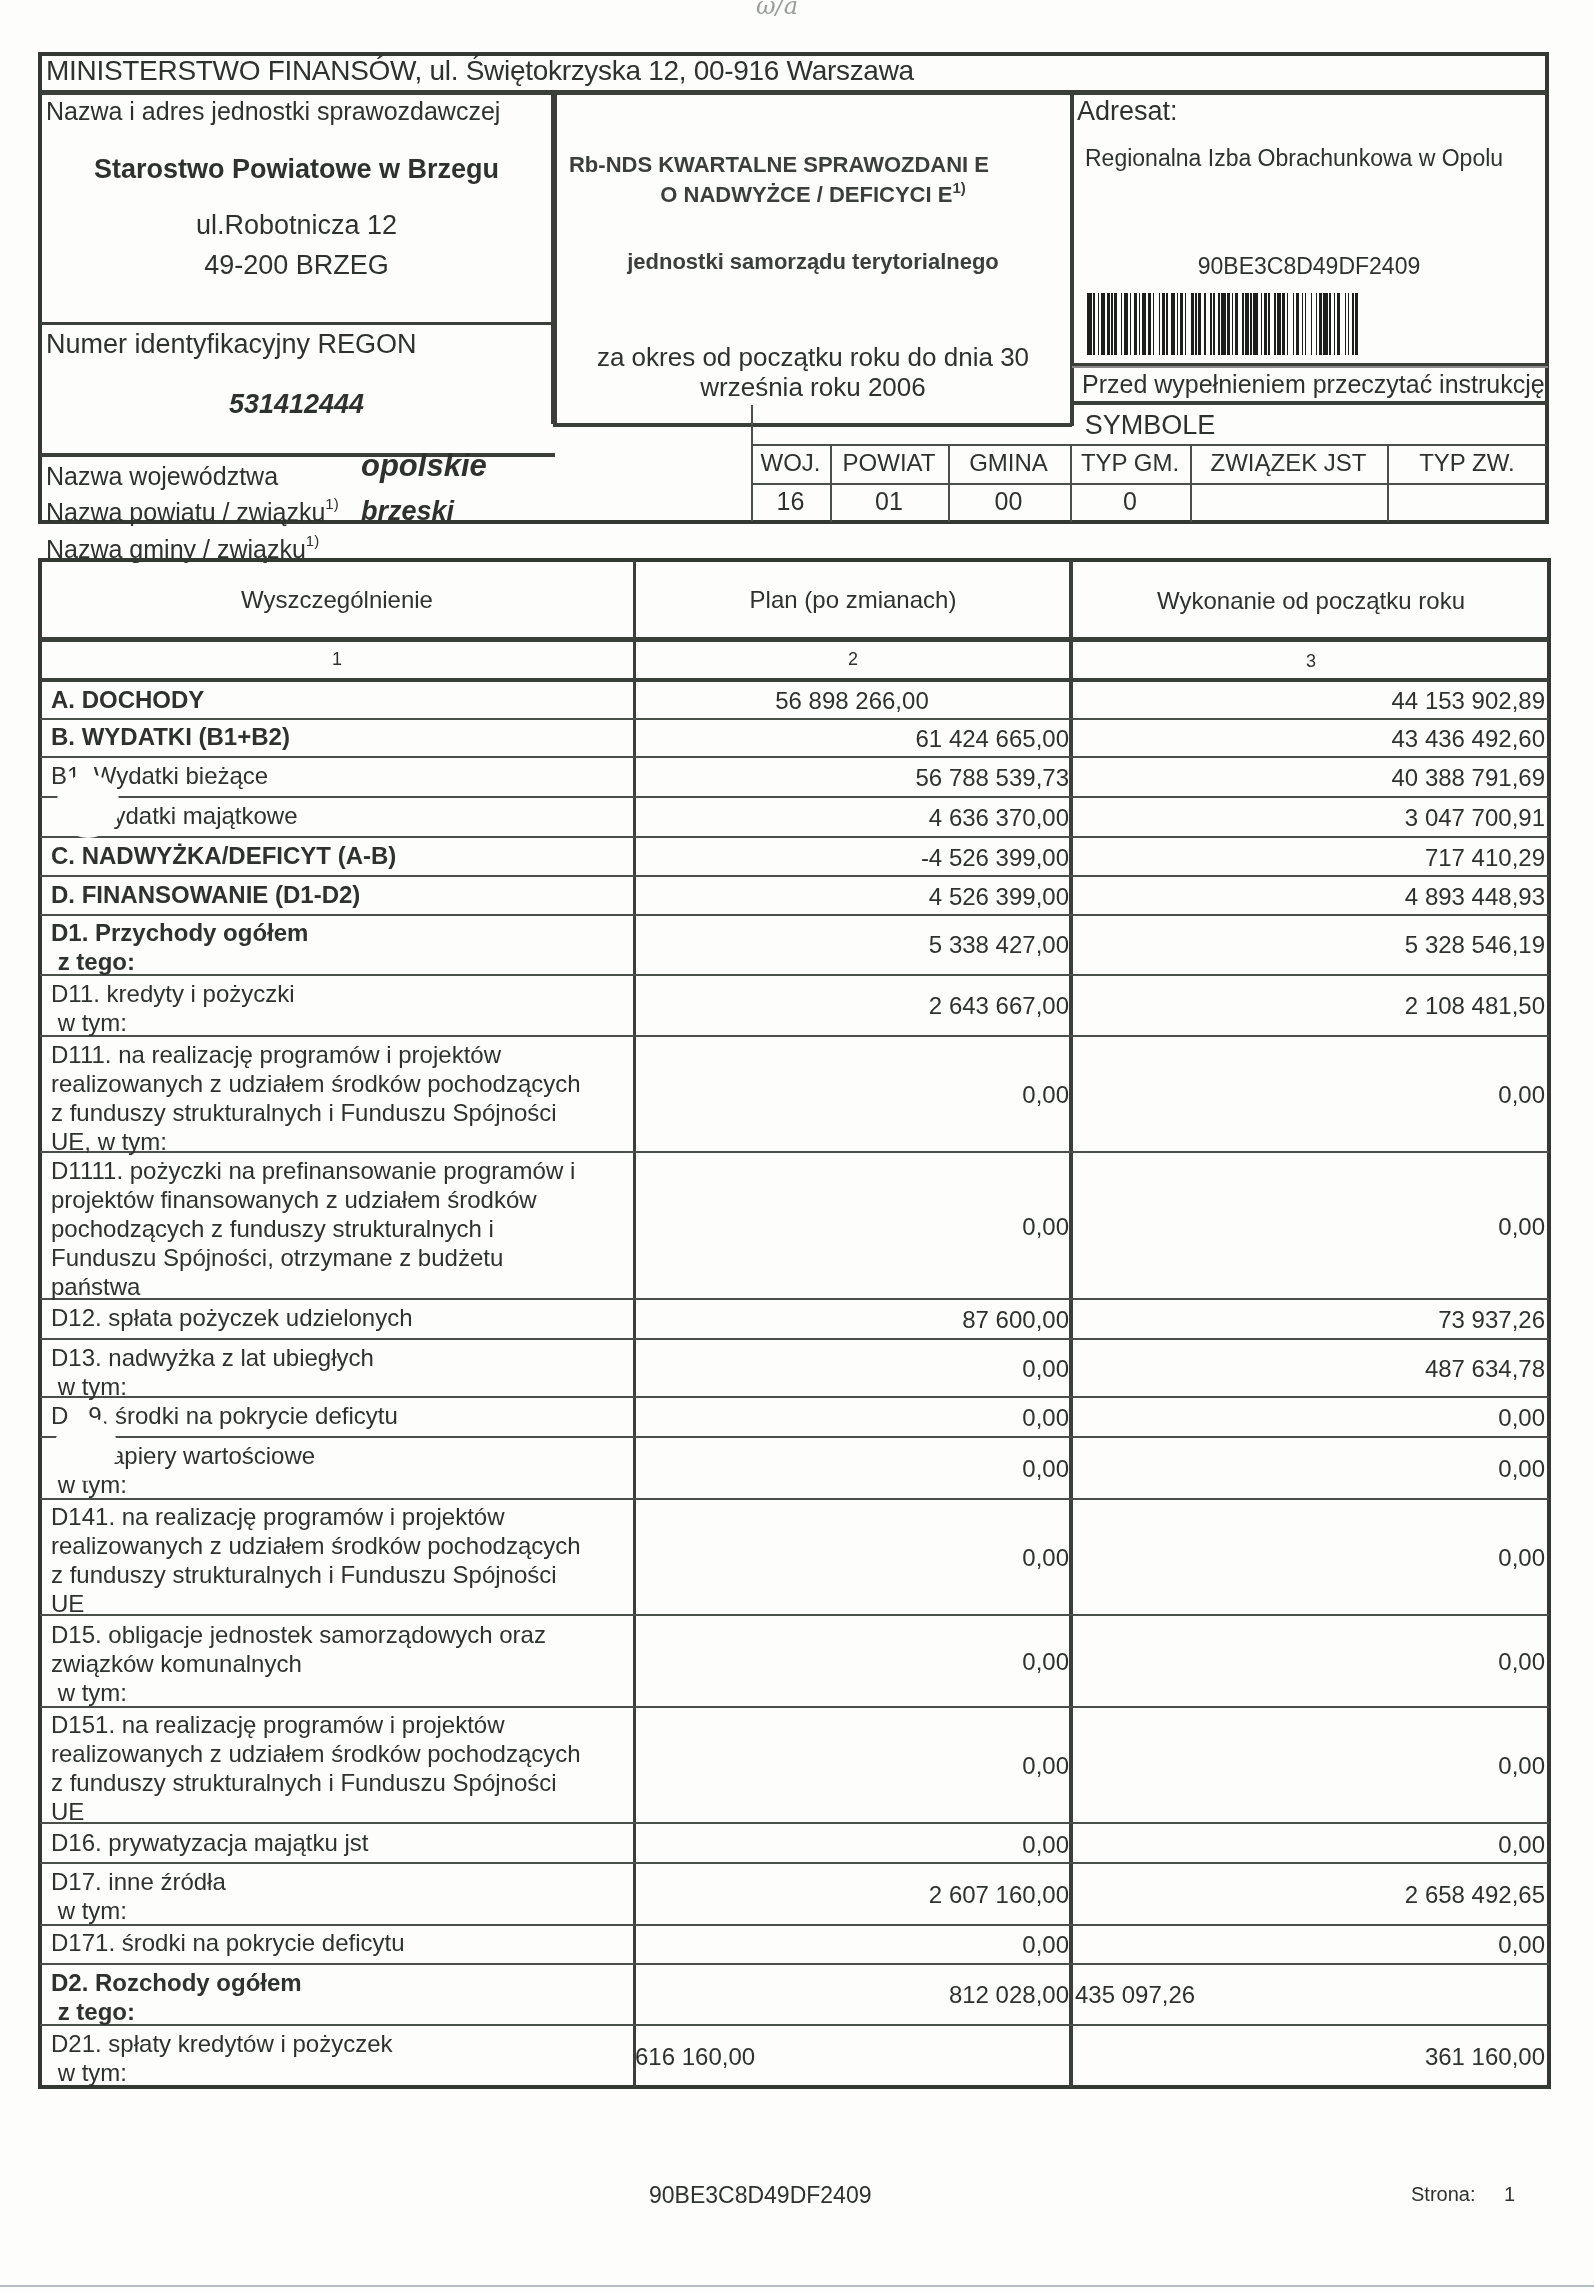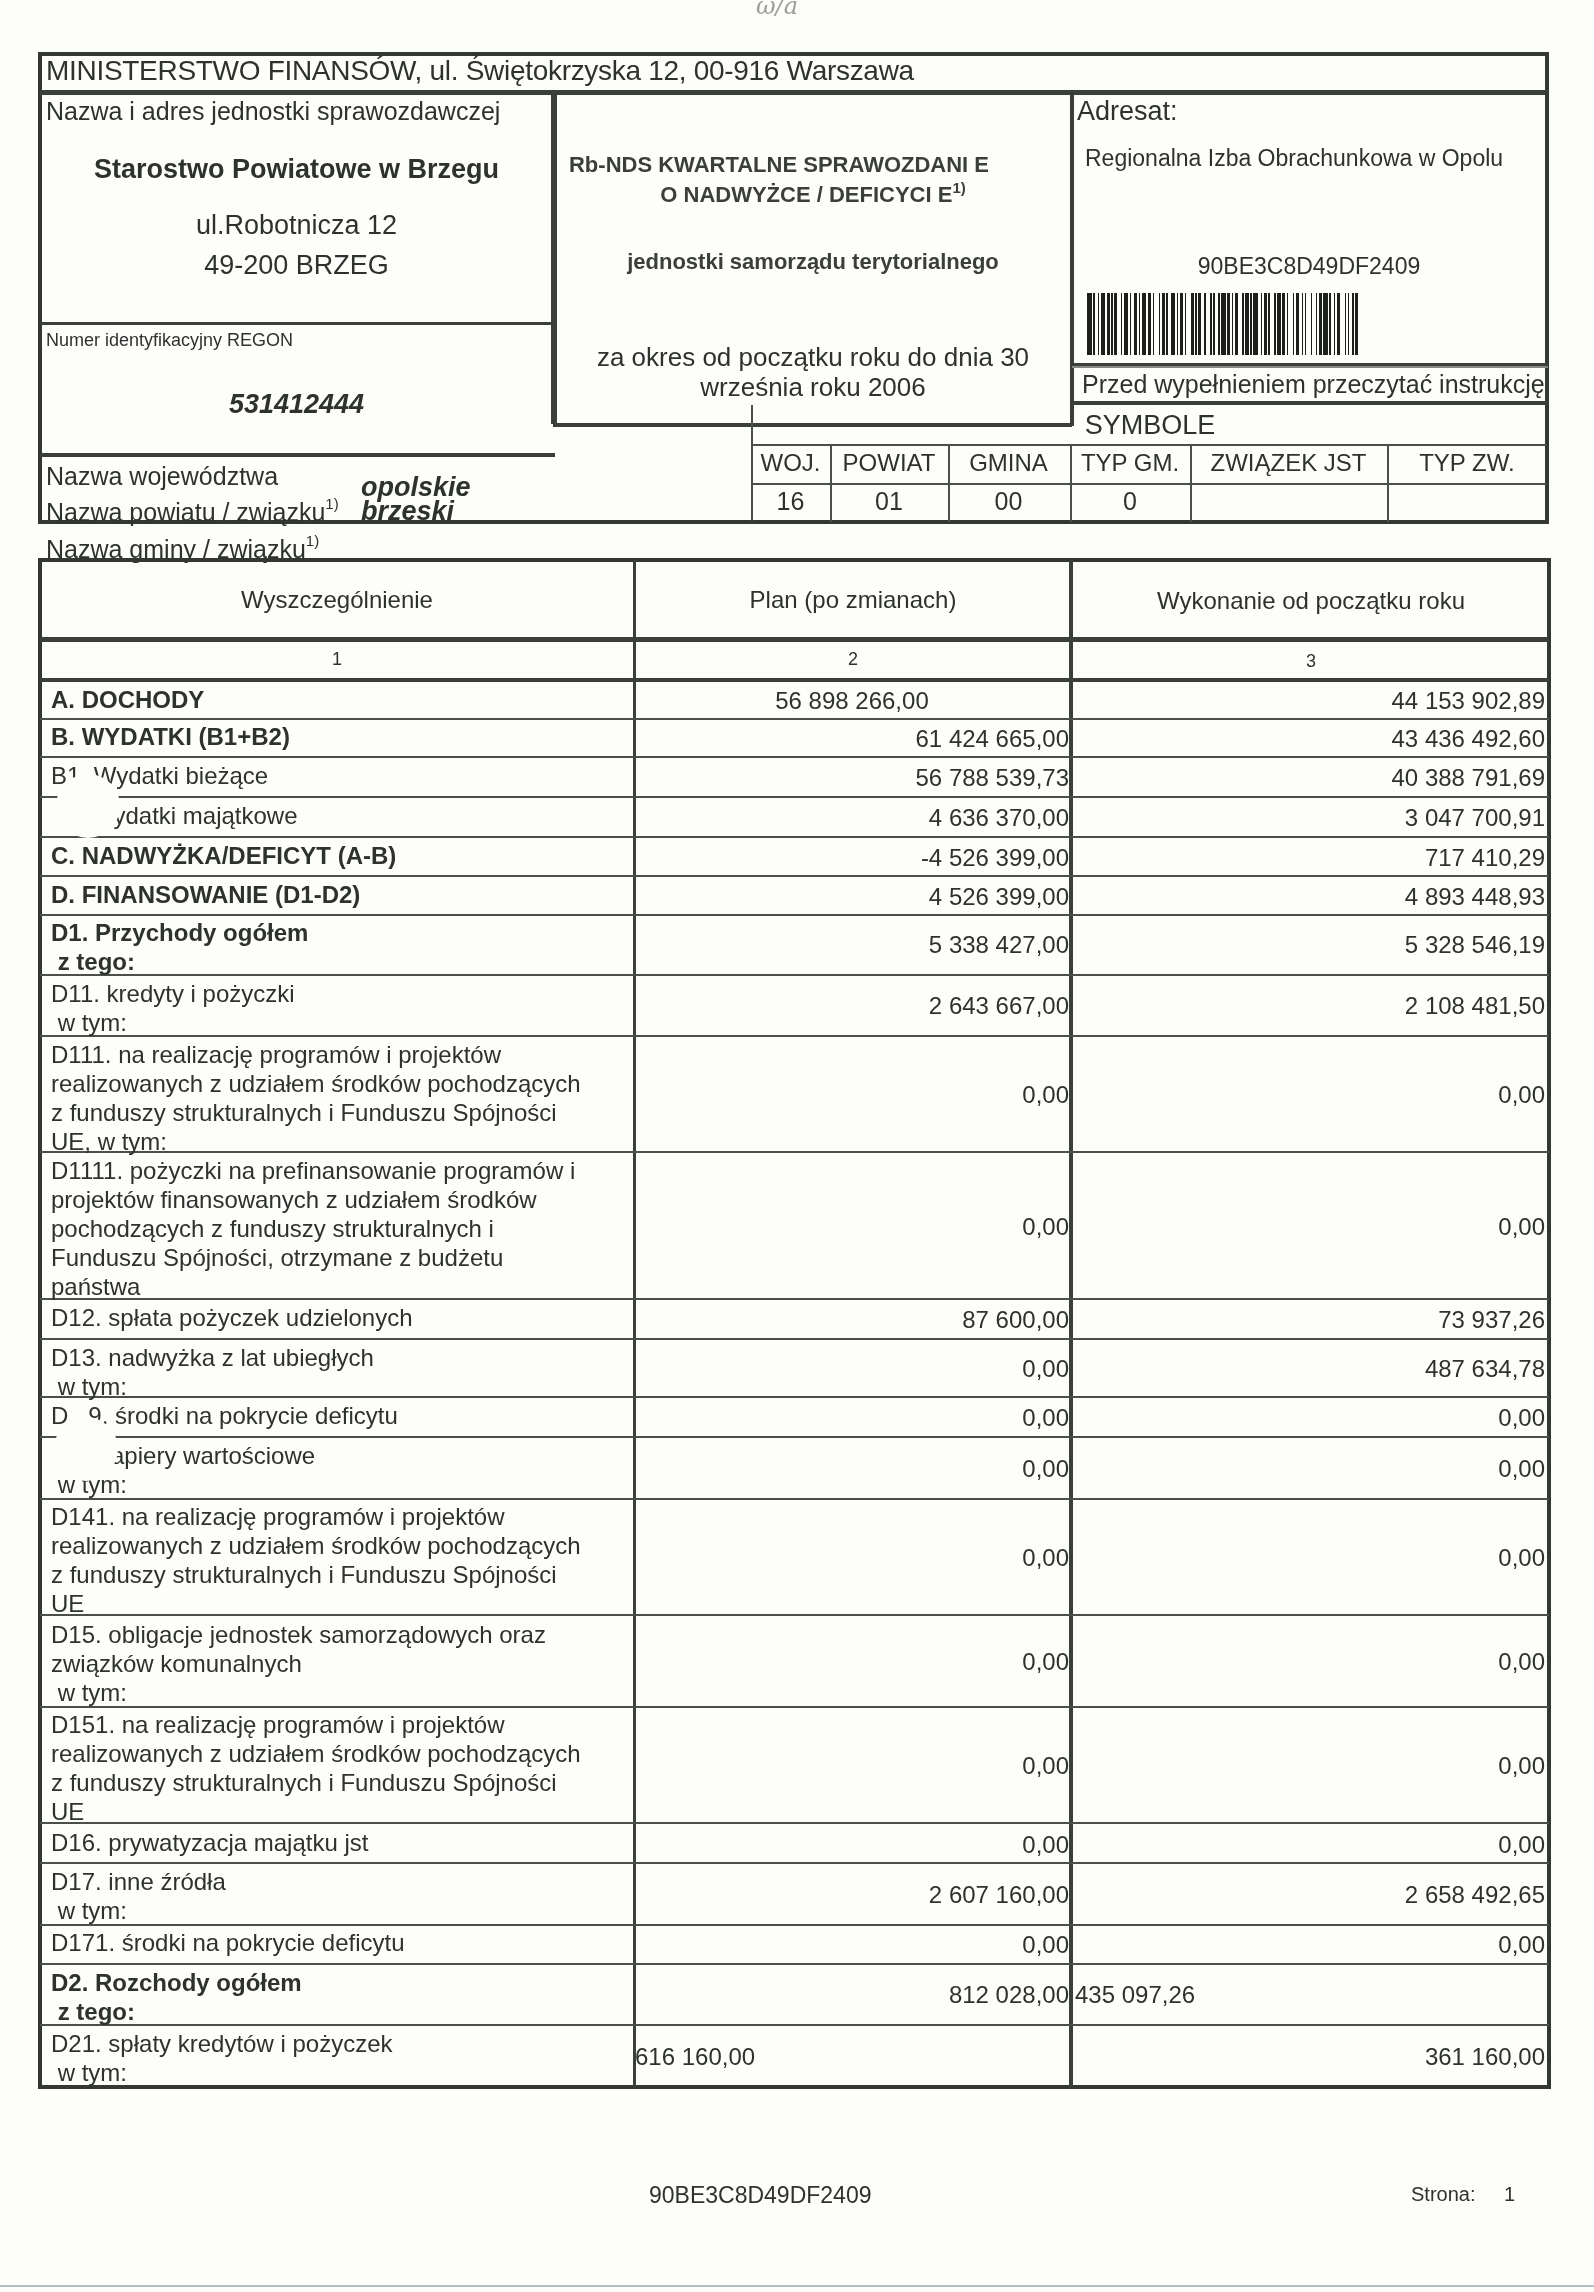--- a/index.html
+++ b/index.html
@@ -34,21 +34,21 @@
 
   <div class="line-h" style="left:40px; top:90px; width:1507px; height:5px;"></div>
   <div class="txt" style="left:46px; top:57px; font-size:28px; letter-spacing:-0.3px;">MINISTERSTWO FINANSÓW, ul. Świętokrzyska 12, 00-916 Warszawa</div>
 
   <div class="line-v" style="left:551px; top:92px; height:332px; width:4px;"></div>
   <div class="txt" style="left:46px; top:99px; font-size:25px;">Nazwa i adres jednostki sprawozdawczej</div>
   <div class="txt ctr bold" style="left:42px; width:509px; top:156px; font-size:27px;">Starostwo Powiatowe w Brzegu</div>
   <div class="txt ctr" style="left:42px; width:509px; top:212px; font-size:27px;">ul.Robotnicza 12</div>
   <div class="txt ctr" style="left:42px; width:509px; top:252px; font-size:27px;">49-200 BRZEG</div>
   <div class="line-h" style="left:40px; top:322px; width:513px;"></div>
-  <div class="txt" style="left:46px; top:331px; font-size:18px;">Numer identyfikacyjny REGON</div>
+  <div class="txt" style="left:46px; top:331px; font-size:27px;">Numer identyfikacyjny REGON</div>
   <div class="txt ctr ital" style="left:42px; width:509px; top:391px; font-size:27px;">531412444</div>
 
   <div class="line-h" style="left:40px; top:453px; width:515px; height:4px;"></div>
   <div class="line-h" style="left:553px; top:423px; width:519px; height:4px;"></div>
   <div class="line-v" style="left:553px; top:92px; height:334px; width:4px;"></div>
   <div class="line-v" style="left:1070px; top:92px; height:334px; width:4px;"></div>
   <div class="txt ctr" style="left:557px; width:444px; top:154px; font-size:22px; font-weight:bold; color:#3b3f3b;">Rb-NDS  KWARTALNE  SPRAWOZDANI E</div>
   <div class="txt ctr" style="left:557px; width:512px; top:184px; font-size:22px; font-weight:bold; color:#3b3f3b;">
     <span>O  NADWYŻCE  /  DEFICYCI E</span><sup>1)</sup>
   </div>
@@ -178,21 +178,21 @@
       <span style="width: 1.5px; background: transparent;"></span>
       <span style="width: 3.1px;"></span>
       <span style="width: 4.6px; background: transparent;"></span>
     </div>
   <div class="line-h" style="left:1072px; top:363px; width:476px; height:4px;"></div>
   <div class="line-h" style="left:1072px; top:366px; width:476px; height:2px; background:#888;"></div>
   <div class="txt" style="left:1082px; top:372px; font-size:25px;">Przed wypełnieniem przeczytać instrukcję</div>
   <div class="line-h" style="left:1072px; top:401px; width:476px; height:4px;"></div>
 
   <div class="txt" style="left:46px; top:464px; font-size:25px;">Nazwa województwa</div>
-  <div class="txt ital" style="left:361px; top:474px; font-size:27px;">opolskie</div>
+  <div class="txt ital" style="left:361px; top:450px; font-size:31px;">opolskie</div>
   <div class="txt" style="left:46px; top:500px; font-size:25px;">
     <span>Nazwa powiatu / związku</span><sup>1)</sup>
   </div>
   <div class="txt ital" style="left:361px; top:498px; font-size:27px;">brzeski</div>
   <div class="txt" style="left:46px; top:537px; font-size:25px;">
     <span>Nazwa gminy / związku</span><sup>1)</sup>
   </div>
 
   <div class="thin-v" style="left:751px; top:405px; height:116px;"></div>
   <div class="txt ctr" style="left:753px; width:794px; top:412px; font-size:27px;">SYMBOLE</div>

